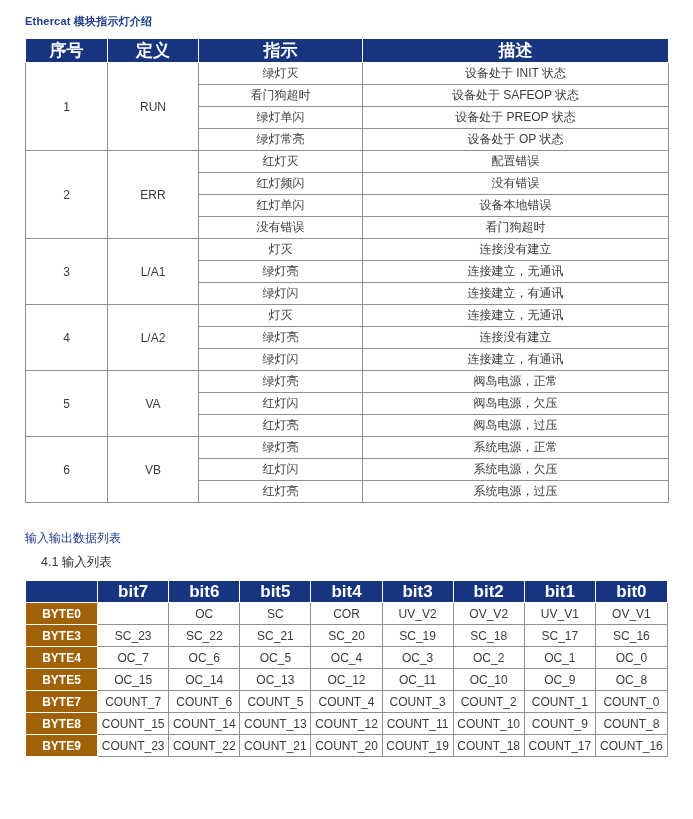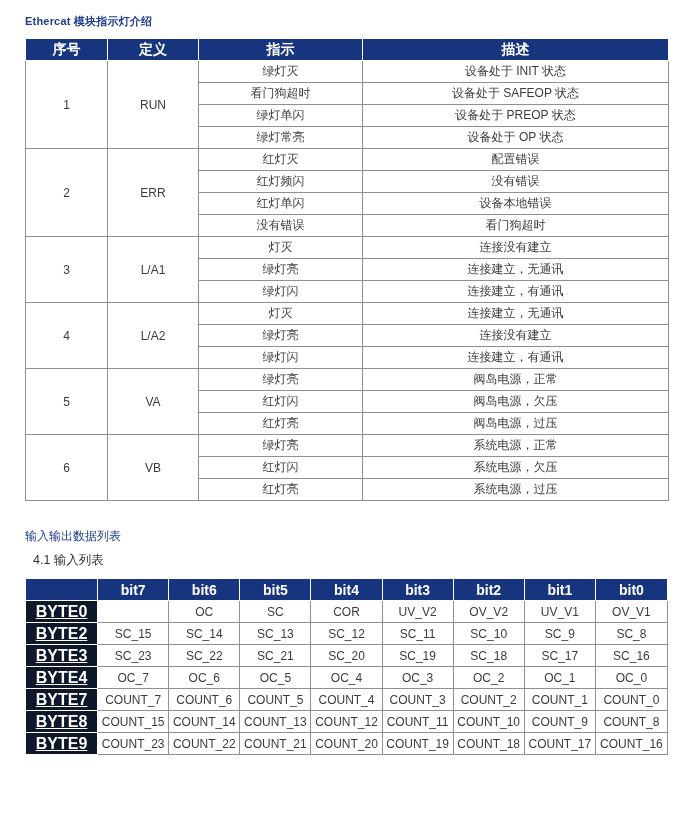--- a/index.html
+++ b/index.html
@@ -14,41 +14,40 @@
   .doc-title {
     color:#1f3c8c; font-size:11px; font-weight:700;
     margin:0 0 9px 0; letter-spacing:.2px;
   }
   .section-title {
     color:#1f3c8c; font-size:12px; font-weight:400;
     margin:27px 0 7px 0;
   }
   .sub-title {
     color:#333333; font-size:12.5px; font-weight:400;
-    margin:0 0 9px 8px;
+    margin:0 0 9px 16px;
   }
 
   table { border-collapse:collapse; width:643px; table-layout:fixed; }
   th {
     background:#17357e; color:#ffffff;
-    font-size:14px; font-weight:600;
+    font-size:17px; font-weight:600;
     border:1px solid #ffffff; height:21px; padding:0 2px;
     text-align:center;
   }
   td {
     border:1px solid #909090; background:#ffffff;
     color:#3b3b3b; font-size:12px; font-weight:400;
     text-align:center; height:21px; padding:0 2px;
     overflow:hidden; white-space:nowrap;
   }
   td.rowhdr {
-    background:#0f172a; color:#ffffff;
-    font-size:16px; font-weight:600;
+    background:#a16207; color:#ffffff;
+    font-size:12px; font-weight:600;
     border:1px solid #ffffff;
-    text-decoration:underline;
   }
 </style>
 </head>
 <body>
 
 <div class="page">
 
   <h1 class="doc-title">Ethercat 模块指示灯介绍</h1>
 
   <table>
@@ -196,31 +195,20 @@
           <td></td>
           <td>OC</td>
           <td>SC</td>
           <td>COR</td>
           <td>UV_V2</td>
           <td>OV_V2</td>
           <td>UV_V1</td>
           <td>OV_V1</td>
         </tr>
         <tr>
-          <td class="rowhdr">BYTE2</td>
-          <td>SC_15</td>
-          <td>SC_14</td>
-          <td>SC_13</td>
-          <td>SC_12</td>
-          <td>SC_11</td>
-          <td>SC_10</td>
-          <td>SC_9</td>
-          <td>SC_8</td>
-        </tr>
-        <tr>
           <td class="rowhdr">BYTE3</td>
           <td>SC_23</td>
           <td>SC_22</td>
           <td>SC_21</td>
           <td>SC_20</td>
           <td>SC_19</td>
           <td>SC_18</td>
           <td>SC_17</td>
           <td>SC_16</td>
         </tr>
@@ -229,20 +217,31 @@
           <td>OC_7</td>
           <td>OC_6</td>
           <td>OC_5</td>
           <td>OC_4</td>
           <td>OC_3</td>
           <td>OC_2</td>
           <td>OC_1</td>
           <td>OC_0</td>
         </tr>
         <tr>
+          <td class="rowhdr">BYTE5</td>
+          <td>OC_15</td>
+          <td>OC_14</td>
+          <td>OC_13</td>
+          <td>OC_12</td>
+          <td>OC_11</td>
+          <td>OC_10</td>
+          <td>OC_9</td>
+          <td>OC_8</td>
+        </tr>
+        <tr>
           <td class="rowhdr">BYTE7</td>
           <td>COUNT_7</td>
           <td>COUNT_6</td>
           <td>COUNT_5</td>
           <td>COUNT_4</td>
           <td>COUNT_3</td>
           <td>COUNT_2</td>
           <td>COUNT_1</td>
           <td>COUNT_0</td>
         </tr>

